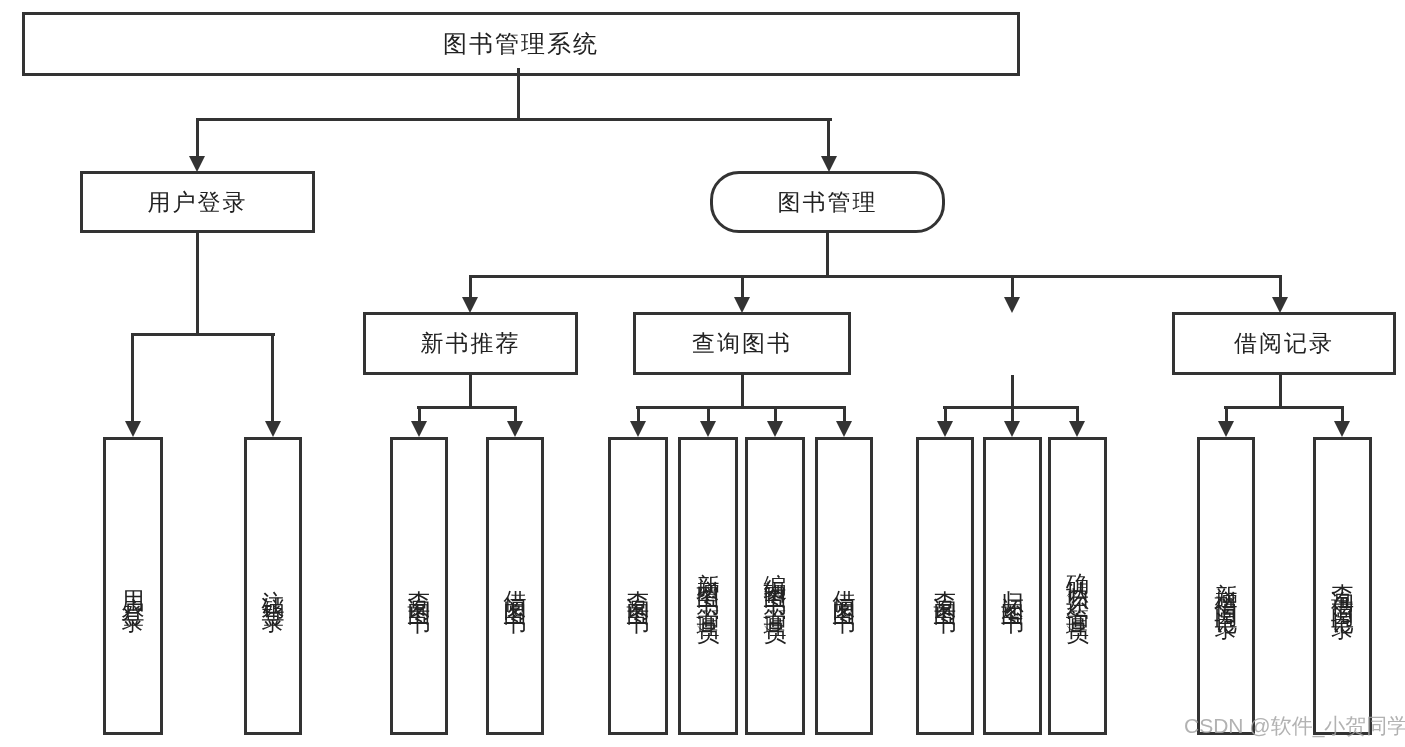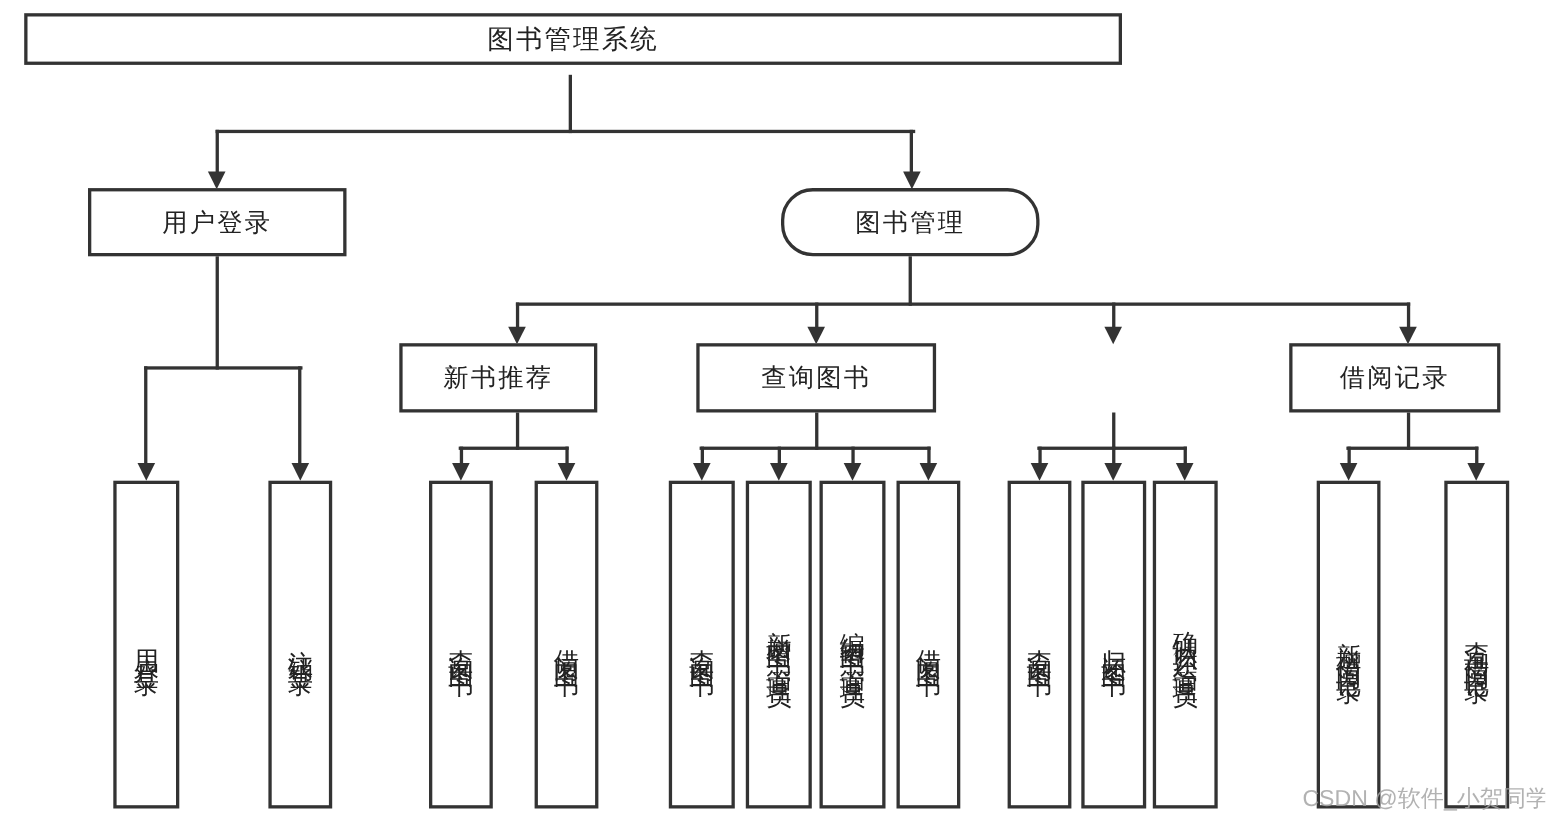--- a/index.html
+++ b/index.html
@@ -28,21 +28,21 @@
   .watermark {
     position:absolute; left:1184px; top:712px; z-index:5;
     color:rgba(165,165,165,0.85); font-size:21px; white-space:nowrap;
   }
 </style>
 </head>
 <body>
 
 <div class="canvas">
 
-  <div class="box" style="left:22px; top:12px; width:998px; height:47px;">
+  <div class="box" style="left:22px; top:12px; width:998px; height:64px;">
     <span class="root-label">图书管理系统</span>
   </div>
 
   <i class="vl" style="left:517px; top:68px;  height:53px;"></i>
   <i class="hl" style="left:196px; top:118px; width:636px;"></i>
   <i class="vl" style="left:196px; top:118px; height:40px;"></i>
   <i class="ar" style="left:189px; top:156px;"></i>
   <i class="vl" style="left:827px; top:118px; height:40px;"></i>
   <i class="ar" style="left:821px; top:156px;"></i>
 
@@ -64,27 +64,27 @@
   <i class="hl" style="left:469px;  top:275px; width:813px;"></i>
   <i class="vl" style="left:469px;  top:275px; height:23px;"></i>
   <i class="ar" style="left:462px;  top:297px;"></i>
   <i class="vl" style="left:741px;  top:275px; height:23px;"></i>
   <i class="ar" style="left:734px;  top:297px;"></i>
   <i class="vl" style="left:1011px; top:275px; height:23px;"></i>
   <i class="ar" style="left:1004px; top:297px;"></i>
   <i class="vl" style="left:1279px; top:275px; height:23px;"></i>
   <i class="ar" style="left:1272px; top:297px;"></i>
 
-  <div class="box" style="left:363px; top:312px; width:180px; height:63px;">
+  <div class="box" style="left:363px; top:312px; width:215px; height:63px;">
     <span class="hlabel">新书推荐</span>
   </div>
   <div class="box" style="left:633px; top:312px; width:218px; height:63px;">
     <span class="hlabel">查询图书</span>
   </div>
-  <div class="box" style="left:1172px; top:312px; width:192px; height:63px;">
+  <div class="box" style="left:1172px; top:312px; width:224px; height:63px;">
     <span class="hlabel">借阅记录</span>
   </div>
 
   <i class="vl" style="left:469px;  top:375px; height:34px;"></i>
   <i class="vl" style="left:741px;  top:375px; height:34px;"></i>
   <i class="vl" style="left:1011px; top:375px; height:34px;"></i>
   <i class="vl" style="left:1279px; top:375px; height:34px;"></i>
 
   <i class="hl" style="left:417px;  top:406px; width:100px;"></i>
   <i class="hl" style="left:636px;  top:406px; width:210px;"></i>

